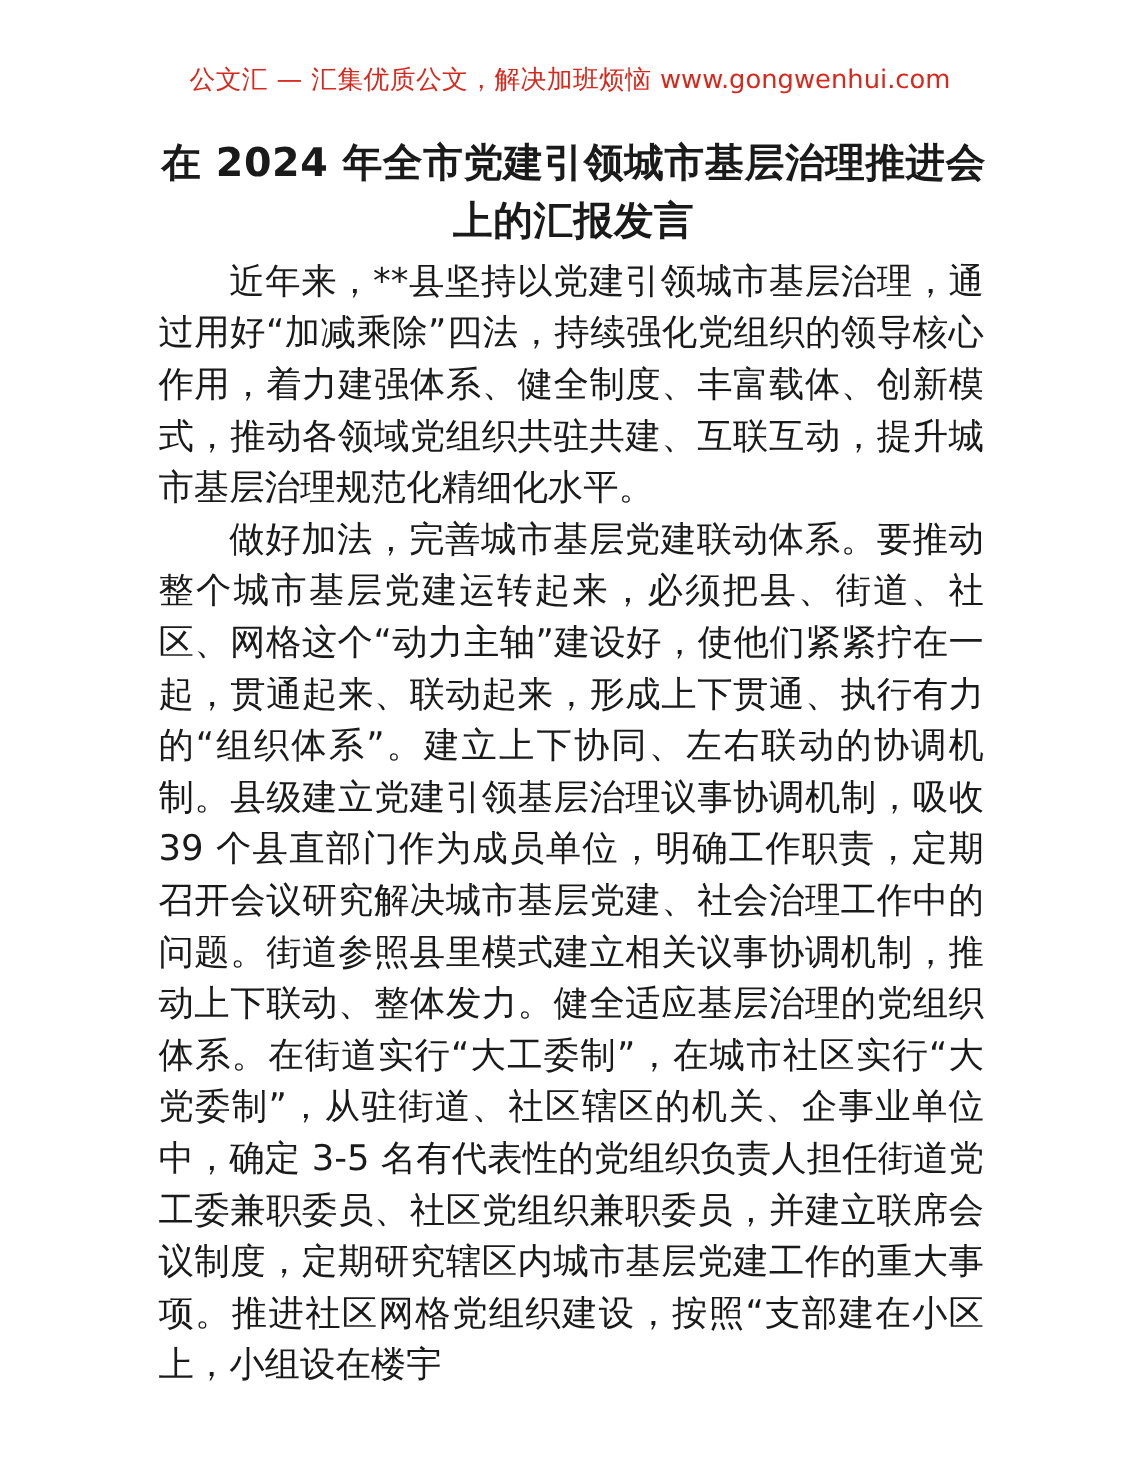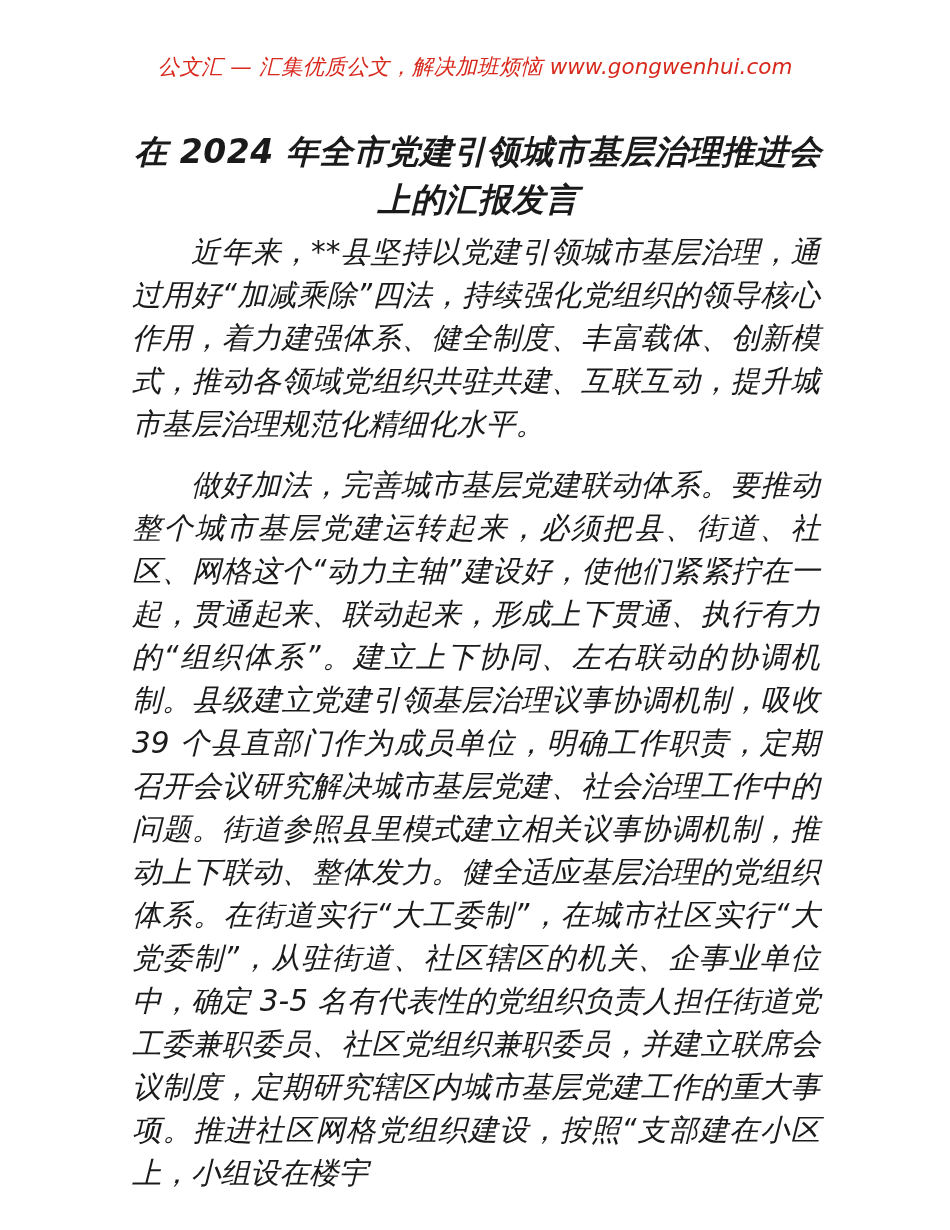--- a/index.html
+++ b/index.html
@@ -12,42 +12,41 @@
     height: 1230px;
     overflow: hidden;
     font-family: "DejaVu Sans", "Liberation Sans", sans-serif;
   }
   .page {
     position: relative;
     width: 950px;
     height: 1230px;
     background: #ffffff;
     box-sizing: border-box;
-    font-style: italic;
   }
   .watermark-header {
     position: absolute;
     top: 52px;
     left: 0;
     width: 950px;
     text-align: center;
     color: #d8281c;
     font-size: 21.5px;
     line-height: 30px;
     letter-spacing: 0.3px;
     white-space: nowrap;
     font-family: "DejaVu Sans", "Liberation Sans", sans-serif;
   }
   .watermark-header .wm-url {
     font-family: "DejaVu Sans", "Liberation Sans", sans-serif;
     letter-spacing: 0px;
   }
   .doc-title {
     position: absolute;
-    top: 128px;
+    top: 112px;
     left: 133px;
     width: 690px;
     text-align: center;
     font-size: 33px;
     line-height: 48px;
     font-weight: bold;
     color: #1a1a1a;
     letter-spacing: 0.5px;
     font-family: "DejaVu Sans", "Liberation Sans", sans-serif;
   }
@@ -64,21 +63,20 @@
     font-family: "DejaVu Sans", "Liberation Sans", sans-serif;
   }
   .doc-body p {
     margin: 0 0 0 0;
     text-indent: 2em;
     text-align: justify;
     text-align-last: left;
     word-break: break-all;
   }
   .doc-body p.spaced {
-    margin-top: 18px;
   }
 </style>
 </head>
 <body>
 
 <div class="page">
 
   <div class="watermark-header">
     <span>公文汇 — 汇集优质公文，解决加班烦恼</span><span>&nbsp;</span><span class="wm-url">www.gongwenhui.com</span>
   </div>

